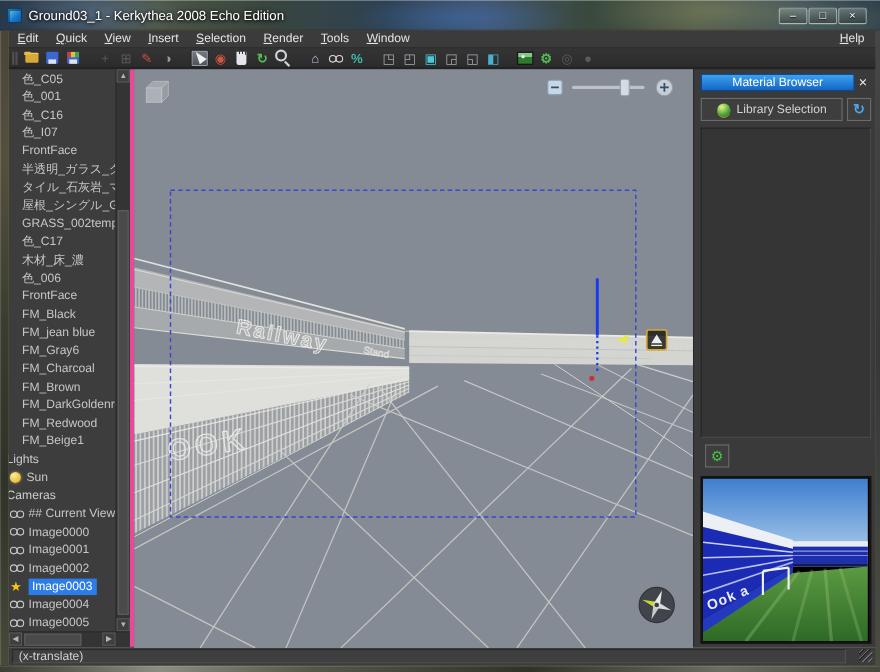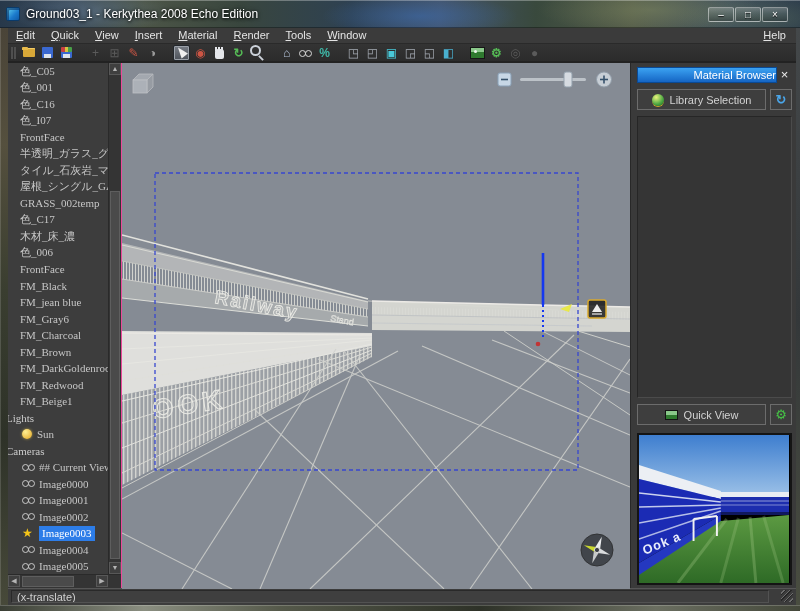--- a/index.html
+++ b/index.html
@@ -72,26 +72,26 @@
   .tb-icon.mag::after{content:"";position:absolute;width:6px;height:2px;background:#ccd2da;bottom:2px;right:2px;transform:rotate(45deg);}
   .tb-icon.goggles2::before{content:"";position:absolute;left:2px;top:5px;width:5px;height:5px;border:1px solid #d8d8d8;border-radius:50%;}
   .tb-icon.goggles2::after{content:"";position:absolute;right:2px;top:5px;width:5px;height:5px;border:1px solid #d8d8d8;border-radius:50%;}
   .tb-icon.imgic::before{content:"";width:13px;height:10px;background:linear-gradient(#8ac88a 0 4px,#2f7a2f 4px);border:1px solid #161616;}
   .tb-icon.imgic::after{content:"";position:absolute;top:5px;left:5px;width:3px;height:3px;background:#eef4ee;border-radius:50%;}
 
   
   .main{height:526px;display:flex;border-top:1px solid #222;}
 
   
-  .sidebar{width:114px;background:#3d3d3d;border-right:1px solid #ec4899;position:relative;font-family:Liberation Serif, serif;}
+  .sidebar{width:114px;background:#3d3d3d;border-right:4px solid #ec4899;position:relative;}
   .rows{position:absolute;top:0;left:0;right:13px;bottom:14px;overflow:hidden;}
   .row{height:16.5px;display:flex;align-items:center;font-size:11px;color:#c6c6c6;white-space:nowrap;overflow:hidden;cursor:default;}
   .row.material{padding-left:12px;}
   .row.category{padding-left:0;margin-left:-2px;color:#cccccc;}
-  .row.camera,.row.light{padding-left:14px;}
+  .row.camera,.row.light{padding-left:1px;}
   .row.selected .row-label{background:#2d7de8;color:#ffffff;padding:1px 4px 2px 3px;}
   .row-icon{display:none;}
   .row-icon.sun{display:inline-block;width:10px;height:10px;border-radius:50%;flex:0 0 10px;margin-right:5px;
      background:radial-gradient(circle at 35% 30%,#ffef92,#e2a622);box-shadow:0 0 3px rgba(255,220,80,.6);}
   .row-icon.goggles{display:inline-block;width:14px;height:9px;flex:0 0 14px;margin-right:3px;position:relative;}
   .row-icon.goggles::before{content:"";position:absolute;left:0;top:1px;width:5px;height:5px;border:1px solid #c9c9c9;border-radius:50%;}
   .row-icon.goggles::after{content:"";position:absolute;right:1px;top:1px;width:5px;height:5px;border:1px solid #c9c9c9;border-radius:50%;}
   .row-icon.star{display:inline-block;flex:0 0 14px;margin-right:3px;}
   .row-icon.star::before{content:"★";color:#f5c518;font-size:12px;line-height:14px;}
   .vscroll{position:absolute;top:0;right:0;bottom:14px;width:13px;background:#343434;border-left:1px solid #2a2a2a;}
@@ -107,21 +107,21 @@
 
   
   .viewport{width:508px;height:526px;background:#858b94;position:relative;overflow:hidden;}
   .viewport svg{display:block;}
 
   
   .rightpanel{width:166px;background:#3a3a3a;border-left:1px solid #282828;display:flex;flex-direction:column;
       padding:4px 4px 3px 6px;}
   .mb-header{display:flex;align-items:center;height:16px;}
   .mb-title{flex:1;height:16px;background:linear-gradient(#3ba2f2,#1565c4);border:1px solid #0a4a95;
-     color:#fff;font-size:11px;line-height:14px;text-align:right;cursor:default;}
+     color:#fff;font-size:11px;line-height:14px;text-align:center;cursor:default;}
   .mb-close{width:15px;text-align:center;color:#ececec;font-size:13px;line-height:16px;cursor:default;}
   .btn-row{display:flex;align-items:flex-end;margin-top:6px;}
   .kt-btn{flex:1;height:21px;background:#3e3e3e;border:1px solid #6c6c6c;color:#d2d2d2;font-size:11px;
      font-family:"Liberation Sans",sans-serif;display:flex;align-items:center;justify-content:center;gap:6px;cursor:default;}
   .kt-btn.sq{flex:0 0 22px;margin-left:4px;padding:0;}
   .ic-matball{width:12px;height:12px;border-radius:50%;
      background:radial-gradient(circle at 35% 28%,#eaf37c,#49a541 60%,#1f6a1f);box-shadow:0 1px 0 #c9a62a;}
   .ic-imgprev{width:13px;height:10px;background:linear-gradient(#8ac88a 0 4px,#2f7a2f 4px);border:1px solid #141414;position:relative;}
   .refresh-glyph{color:#4aa6ea;font-weight:bold;font-size:13px;line-height:13px;}
   .gear-glyph{color:#46c246;font-size:13px;line-height:13px;}
@@ -155,21 +155,21 @@
 
   <div class="content">
 
     <div class="menubar">
       <div class="menu-items">
 
       <span class="menu-item">Edit</span>
           <span class="menu-item">Quick</span>
           <span class="menu-item">View</span>
           <span class="menu-item">Insert</span>
-          <span class="menu-item">Material</span>
+          <span class="menu-item">Selection</span>
           <span class="menu-item">Render</span>
           <span class="menu-item">Tools</span>
           <span class="menu-item">Window</span>
         </div>
       <span class="menu-item help">Help</span>
     </div>
 
     <div class="toolbar">
       <span class="grip"></span>
       <div class="tb-items">
@@ -464,24 +464,20 @@
           <button class="kt-btn">
             <span class="ic-matball"></span>
             <span>Library Selection</span>
           </button>
           <button class="kt-btn sq">
             <span class="refresh-glyph">↻</span>
           </button>
         </div>
         <div class="mat-list"></div>
         <div class="btn-row">
-          <button class="kt-btn">
-            <span class="ic-imgprev"></span>
-            <span>Quick View</span>
-          </button>
           <button class="kt-btn sq">
             <span class="gear-glyph">⚙</span>
           </button>
         </div>
         <div class="preview">
           <svg width="150" height="148" viewBox="0 0 154 148" preserveAspectRatio="none">
             <defs>
               <linearGradient id="skyg" x1="0" y1="0" x2="0" y2="1">
                 <stop offset="0" stop-color="#3e7ecf"></stop>
                   <stop offset="1" stop-color="#b9d6ef"></stop>

